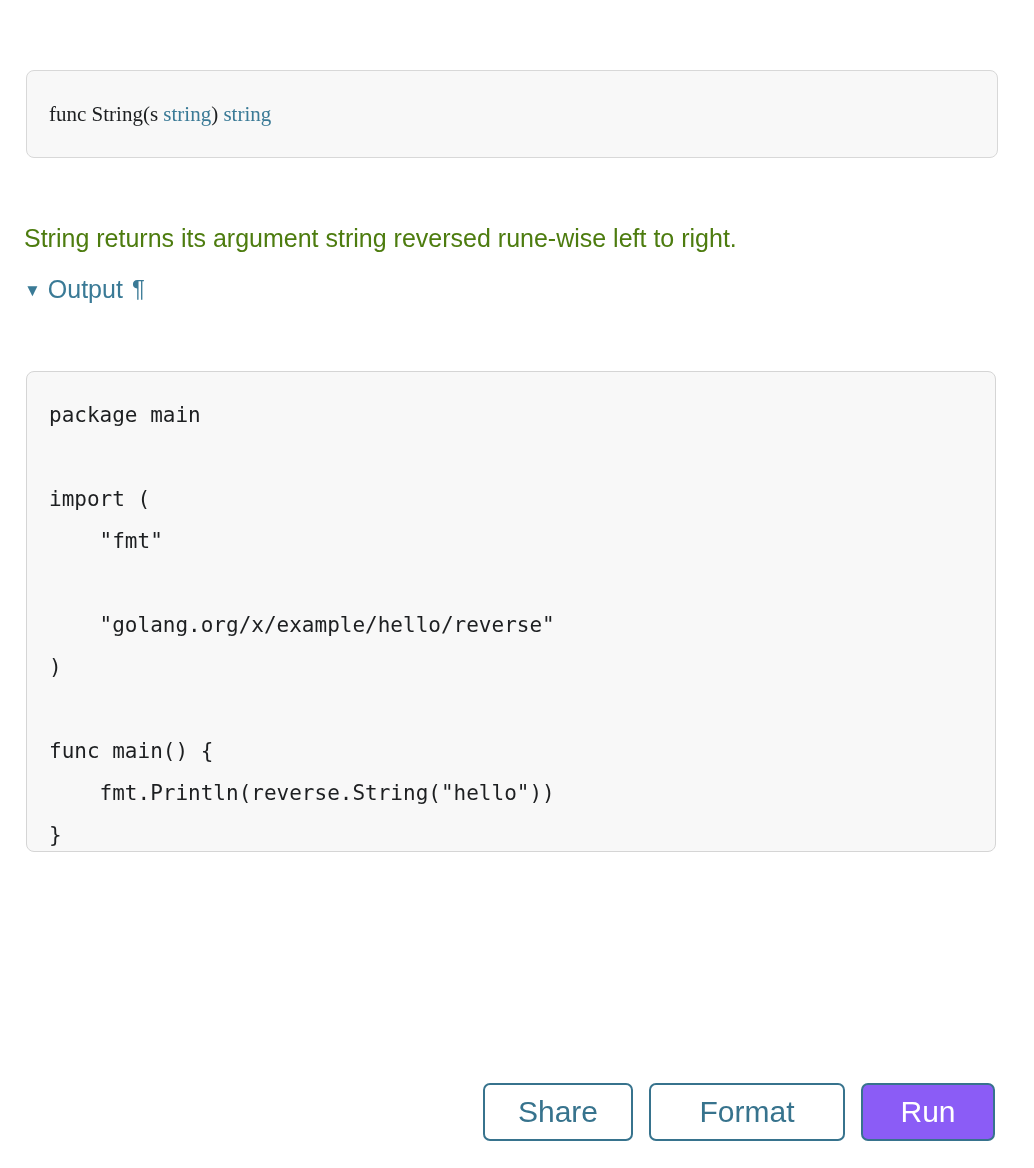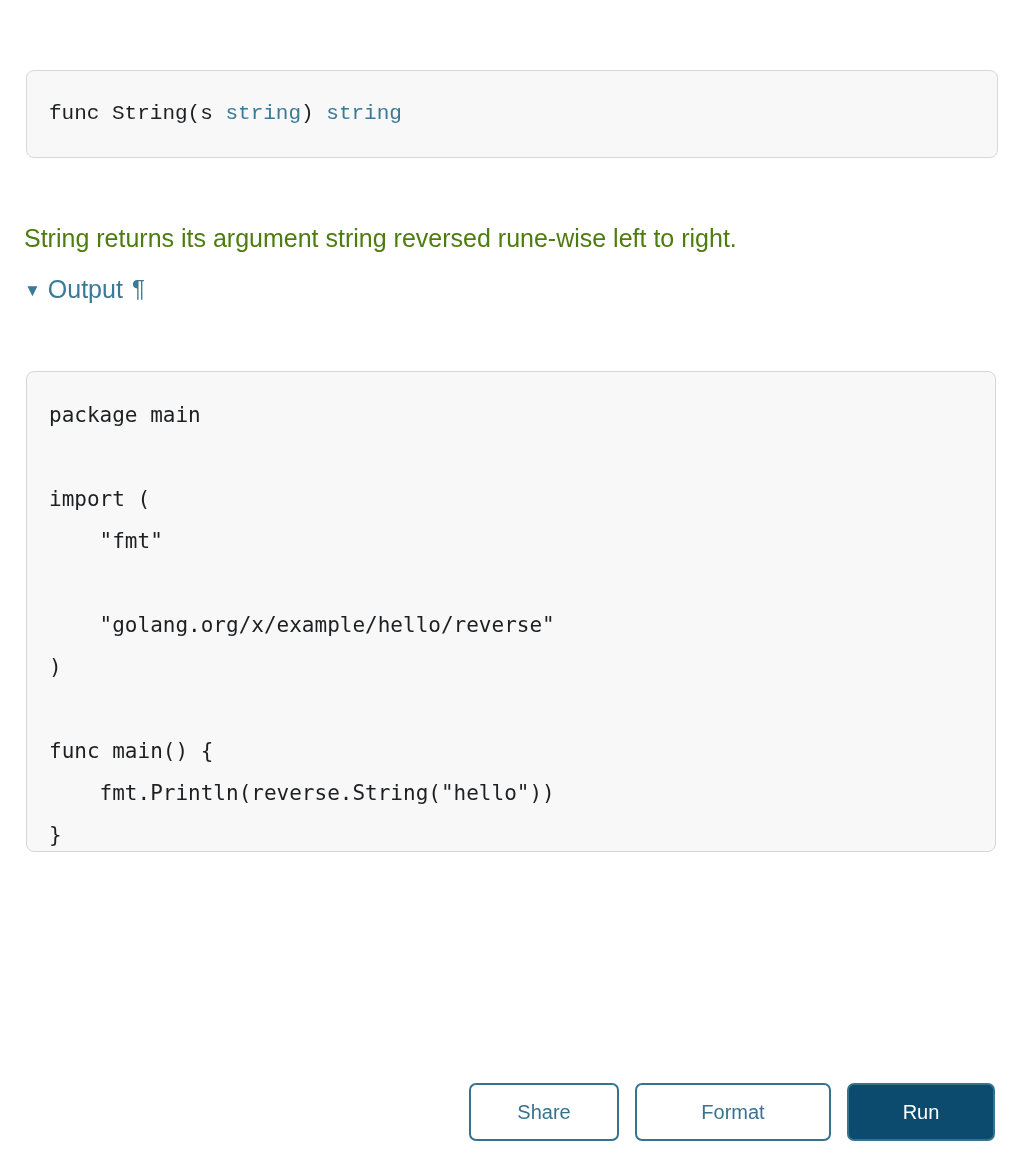--- a/index.html
+++ b/index.html
@@ -45,21 +45,21 @@
     width: 972px;
     height: 88px;
     background: #f8f8f8;
     border: 1px solid #d8d8d8;
     border-radius: 8px;
   }
   .signature-code {
     position: absolute;
     left: 22px;
     top: 28px;
-    font-family: Liberation Mono, monospace;
+    font-family: Liberation Serif, serif;
     font-size: 21px;
     line-height: 30px;
     color: #1d1f21;
     white-space: pre;
     text-align: center;
   }
   .signature-code .typ { color: #3a7a96; }
 
   
   .doc-text {
@@ -136,42 +136,42 @@
   .button-bar {
     position: absolute;
     right: 39px;
     top: 1083px;
     display: flex;
     gap: 16px;
     align-items: center;
   }
   .btn {
     font-family: "Liberation Sans", sans-serif;
-    font-size: 20px;
+    font-size: 30px;
     line-height: 1;
     border-radius: 7px;
     cursor: pointer;
     display: flex;
     align-items: center;
     justify-content: center;
     height: 58px;
     padding: 0 22px;
   }
   .btn-outline {
     background: #ffffff;
     border: 2px solid #37738d;
     color: #37738d;
   }
   .btn-share { width: 150px; }
   .btn-format { width: 196px; }
   .btn-primary {
-    background: #0c4a6e;
+    background: #8b5cf6;
     border: 2px solid #37738d;
     color: #ffffff;
-    width: 148px;
+    width: 134px;
   }
 </style>
 </head>
 <body>
 
 <div class="page">
 
 
   <div class="signature-box">
     <div class="signature-code"><span>func String(s </span><span class="typ">string</span><span>) </span><span class="typ">string</span></div>

